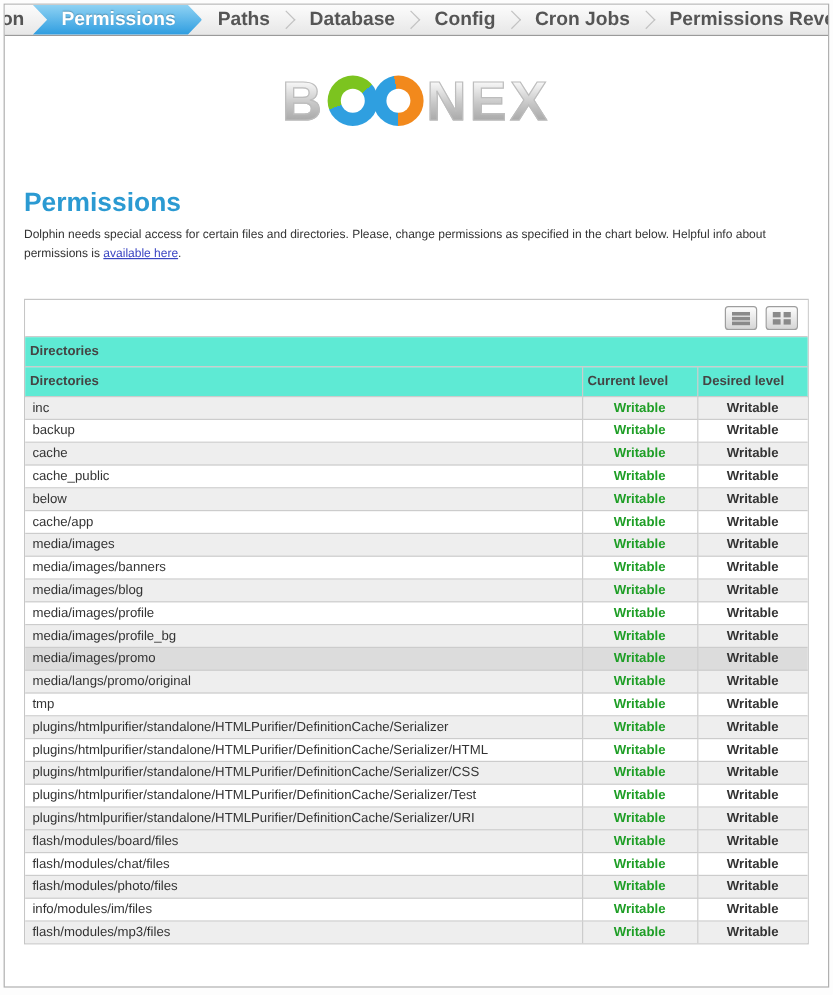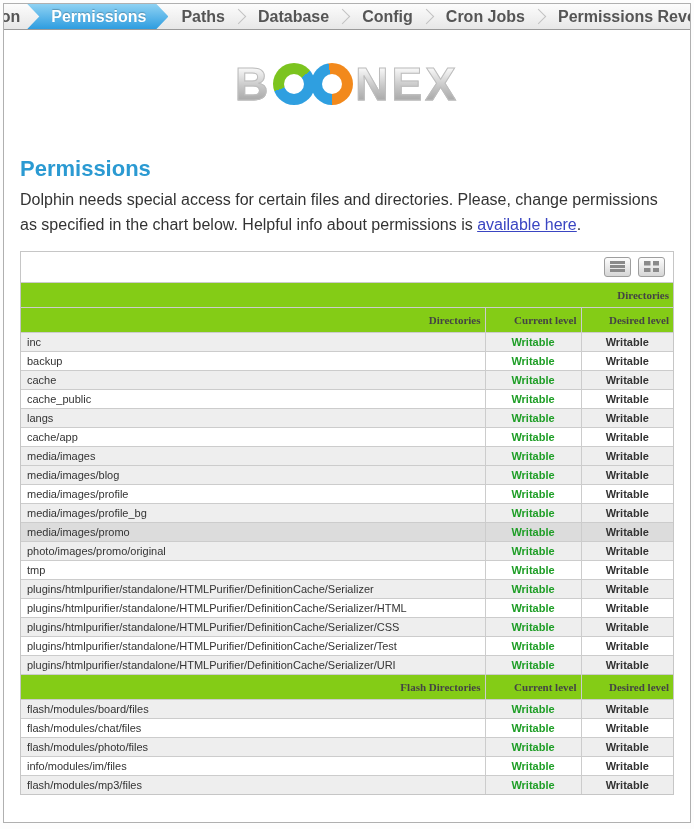--- a/index.html
+++ b/index.html
@@ -95,24 +95,24 @@
     background: conic-gradient(from 180deg, #2f9fe0 0 170deg, #f2891c 170deg 360deg);
     margin-right: 2px;
   }
 
   h1 {
     color: var(--accent);
     font-size: 22px;
     margin-bottom: 6px;
   }
   .desc {
-    font-size: 16px;
+    font-size: 10px;
     color: #333;
     line-height: 1.55;
-    margin-bottom: 13px;
+    margin-bottom: 30px;
   }
   .desc a { color: var(--link); }
 
   
   .panel { border: 1px solid #c6c6c6; }
 
   .toolbar {
     background: #fff;
     border-bottom: 1px solid #ccc;
     padding: 5px 8px;
@@ -157,26 +157,25 @@
     border: 1px solid #ccc;
     padding: 3px 6px;
     line-height: 12px;
   }
   table.perm td:first-child { border-left: none; }
   table.perm td:last-child { border-right: none; }
   table.perm tr:last-child td { border-bottom: none; }
   table.perm tr:first-child td { border-top: none; }
 
   tr.caption-row td, tr.head-row td {
-    text-align: right;
+    text-align: left;
     font-weight: bold;
     color: #444;
-    background: #84cc16;
+    background: #5eead4;
     padding: 6px 4px;
-    font-family: Liberation Serif, serif;
   }
   td.col-current { width: 96px; text-align: center; }
   td.col-desired { width: 92px; text-align: center; }
 
   tr.odd td { background: var(--row-alt); }
   tr.even td { background: #fff; }
   tr.hl td { background: var(--row-highlight); }
 
   td.cell-current { font-weight: bold; color: var(--writable-ok); text-align: center; }
   td.cell-desired { font-weight: bold; color: #333; text-align: center; }
@@ -248,31 +247,36 @@
               <td>cache</td>
               <td class="cell-current">Writable</td>
               <td class="cell-desired">Writable</td>
             </tr>
             <tr class="even">
               <td>cache_public</td>
               <td class="cell-current">Writable</td>
               <td class="cell-desired">Writable</td>
             </tr>
             <tr class="odd">
-              <td>langs</td>
+              <td>below</td>
               <td class="cell-current">Writable</td>
               <td class="cell-desired">Writable</td>
             </tr>
             <tr class="even">
               <td>cache/app</td>
               <td class="cell-current">Writable</td>
               <td class="cell-desired">Writable</td>
             </tr>
             <tr class="odd">
               <td>media/images</td>
+              <td class="cell-current">Writable</td>
+              <td class="cell-desired">Writable</td>
+            </tr>
+            <tr class="even">
+              <td>media/images/banners</td>
               <td class="cell-current">Writable</td>
               <td class="cell-desired">Writable</td>
             </tr>
             <tr class="odd">
               <td>media/images/blog</td>
               <td class="cell-current">Writable</td>
               <td class="cell-desired">Writable</td>
             </tr>
             <tr class="even">
               <td>media/images/profile</td>
@@ -283,21 +287,21 @@
               <td>media/images/profile_bg</td>
               <td class="cell-current">Writable</td>
               <td class="cell-desired">Writable</td>
             </tr>
             <tr class="hl">
               <td>media/images/promo</td>
               <td class="cell-current">Writable</td>
               <td class="cell-desired">Writable</td>
             </tr>
             <tr class="odd">
-              <td>photo/images/promo/original</td>
+              <td>media/langs/promo/original</td>
               <td class="cell-current">Writable</td>
               <td class="cell-desired">Writable</td>
             </tr>
             <tr class="even">
               <td>tmp</td>
               <td class="cell-current">Writable</td>
               <td class="cell-desired">Writable</td>
             </tr>
             <tr class="odd">
               <td>plugins/htmlpurifier/standalone/HTMLPurifier/DefinitionCache/Serializer</td>
@@ -316,25 +320,20 @@
             </tr>
             <tr class="even">
               <td>plugins/htmlpurifier/standalone/HTMLPurifier/DefinitionCache/Serializer/Test</td>
               <td class="cell-current">Writable</td>
               <td class="cell-desired">Writable</td>
             </tr>
             <tr class="odd">
               <td>plugins/htmlpurifier/standalone/HTMLPurifier/DefinitionCache/Serializer/URI</td>
               <td class="cell-current">Writable</td>
               <td class="cell-desired">Writable</td>
-            </tr>
-            <tr class="head-row">
-              <td>Flash Directories</td>
-              <td class="col-current">Current level</td>
-              <td class="col-desired">Desired level</td>
             </tr>
             <tr class="odd">
               <td>flash/modules/board/files</td>
               <td class="cell-current">Writable</td>
               <td class="cell-desired">Writable</td>
             </tr>
             <tr class="even">
               <td>flash/modules/chat/files</td>
               <td class="cell-current">Writable</td>
               <td class="cell-desired">Writable</td>

